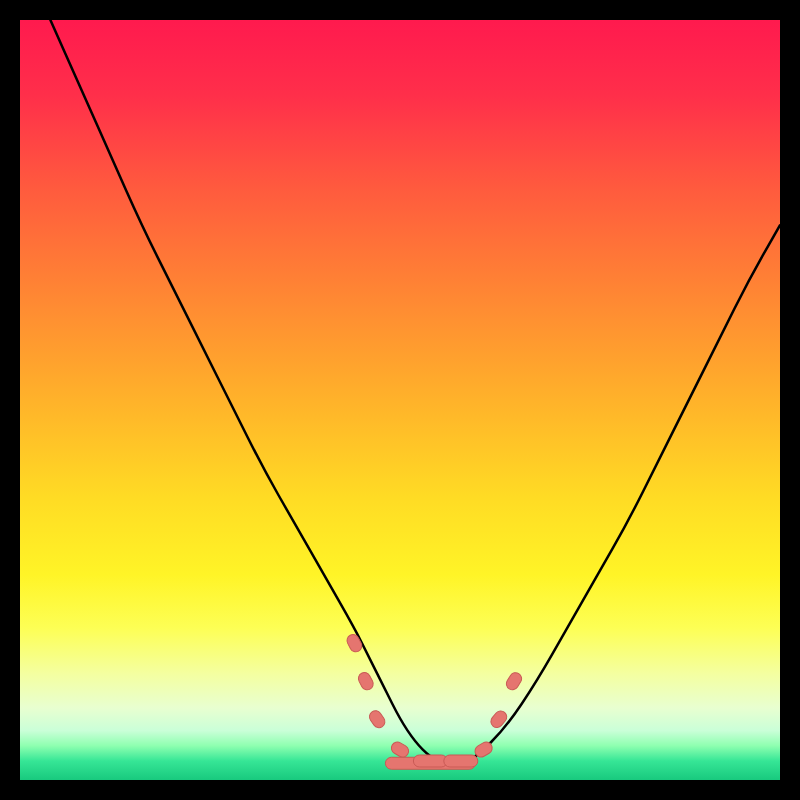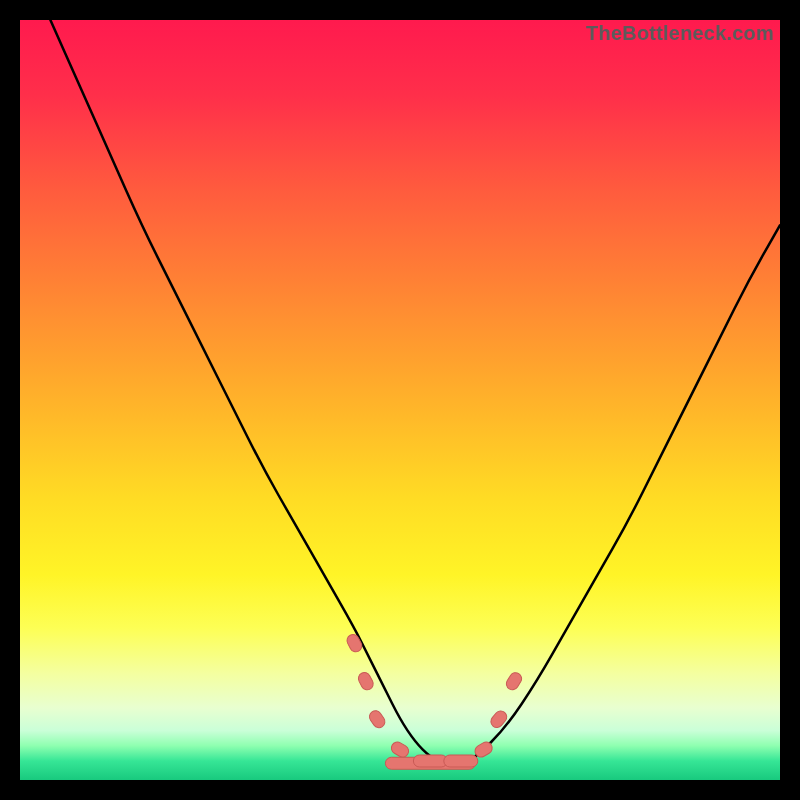--- a/index.html
+++ b/index.html
@@ -87,15 +87,14 @@
           <rect x="348.2" y="693.2" width="18" height="12" rx="6" ry="6" fill="#e5756f" stroke="#c95a55" stroke-width="1" transform="rotate(55 357.2 699.2)"></rect>
           <rect x="371" y="723.6" width="18" height="12" rx="6" ry="6" fill="#e5756f" stroke="#c95a55" stroke-width="1" transform="rotate(30 380 729.6)"></rect>
           <rect x="393.40000000000003" y="735" width="34" height="12" rx="6" ry="6" fill="#e5756f" stroke="#c95a55" stroke-width="1" transform="rotate(0 410.40000000000003 741)"></rect>
           <rect x="423.79999999999995" y="735" width="34" height="12" rx="6" ry="6" fill="#e5756f" stroke="#c95a55" stroke-width="1" transform="rotate(0 440.79999999999995 741)"></rect>
           <rect x="454.59999999999997" y="723.6" width="18" height="12" rx="6" ry="6" fill="#e5756f" stroke="#c95a55" stroke-width="1" transform="rotate(-30 463.59999999999997 729.6)"></rect>
           <rect x="469.8" y="693.2" width="18" height="12" rx="6" ry="6" fill="#e5756f" stroke="#c95a55" stroke-width="1" transform="rotate(-50 478.8 699.2)"></rect>
           <rect x="485" y="655.2" width="18" height="12" rx="6" ry="6" fill="#e5756f" stroke="#c95a55" stroke-width="1" transform="rotate(-58 494 661.2)"></rect>
         </g>
     </svg>
 
-    <div class="watermark">TheBottleneck.com</div>
   </div>
 </div>
 
 </body></html>

